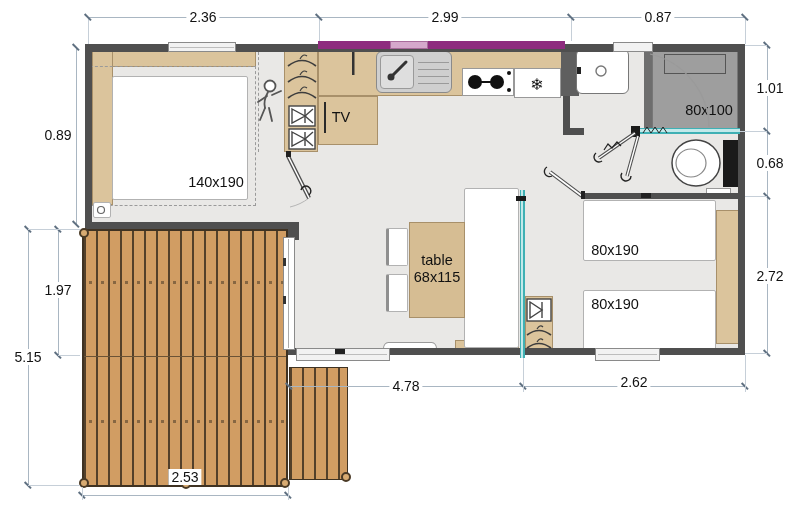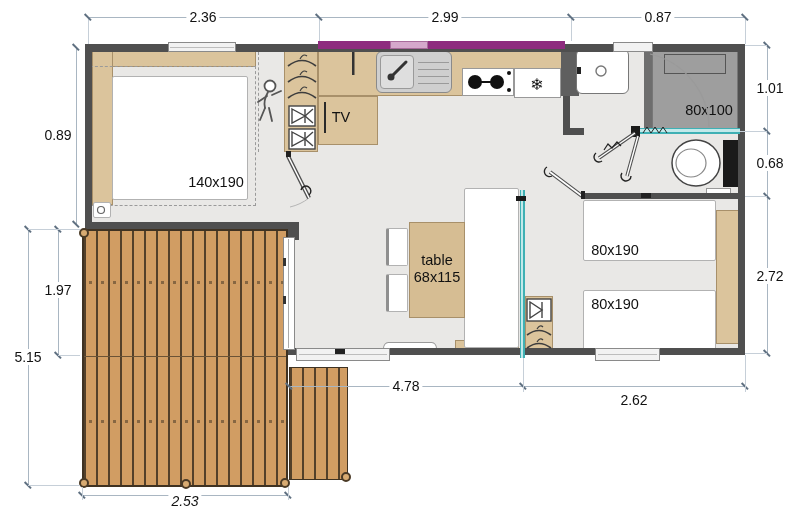--- a/index.html
+++ b/index.html
@@ -263,21 +263,21 @@
   <span class="dlab" style="left:770px;top:163px;">0.68</span>
   <span class="dlab" style="left:770px;top:276px;">2.72</span>
 
   <div class="dl" style="left:289px;top:386px;width:456px;height:1px;"></div>
   <div class="tk" style="left:289px;top:386px;"></div>
   <div class="tk" style="left:523px;top:386px;"></div>
   <div class="tk" style="left:745px;top:386px;"></div>
   <div class="conn" style="left:523px;top:358px;width:1px;height:34px;"></div>
   <div class="conn" style="left:745px;top:355px;width:1px;height:37px;"></div>
   <span class="dlab" style="left:406px;top:386px;">4.78</span>
-  <span class="dlab" style="left:634px;top:400px;">2.62</span>
+  <span class="dlab" style="left:634px;top:382px;">2.62</span>
   <div class="dl" style="left:82px;top:495px;width:206px;height:1px;"></div>
   <div class="tk" style="left:82px;top:495px;"></div>
   <div class="tk" style="left:288px;top:495px;"></div>
   <div class="conn" style="left:82px;top:487px;width:1px;height:13px;"></div>
   <div class="conn" style="left:288px;top:487px;width:1px;height:13px;"></div>
-  <span class="dlab" style="left:185px;top:501px;font-style:italic;">2.53</span>
+  <span class="dlab" style="left:185px;top:477px;">2.53</span>
 
 </div>
 
 </body></html>

